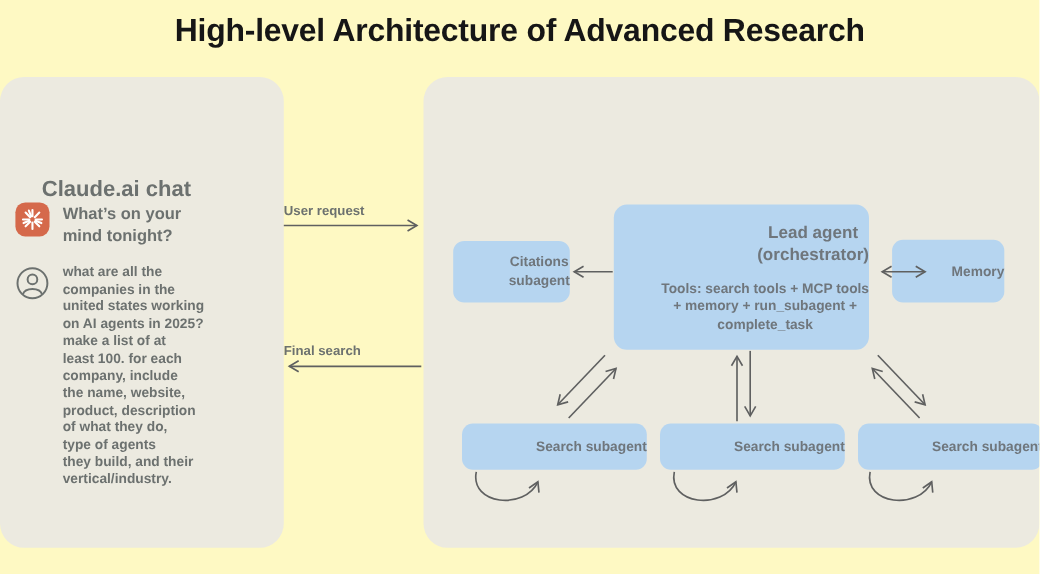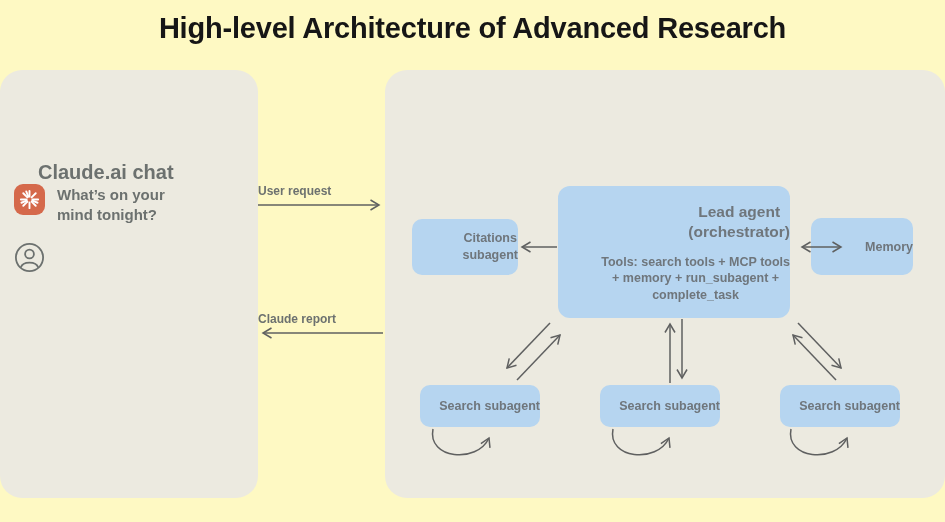--- a/index.html
+++ b/index.html
@@ -50,21 +50,21 @@
   .bluebox{
     position:absolute;border-radius:10px;background:var(--box_blue,#B6D5F0);
     display:flex;flex-direction:column;align-items:flex-end;justify-content:center;
     text-align:center;color:var(--box_text_gray,#6F767C);font-weight:700;
   }
   .box-citations{left:412px;top:219px;width:106px;height:56px;font-size:12.5px;line-height:1.35;white-space:pre-line;}
   .box-lead{left:558px;top:186px;width:232px;height:132px;border-radius:12px;}
   .lead-title{font-size:15.5px;line-height:1.28;white-space:pre-line;margin-top:2px;}
   .lead-tools{font-size:12.5px;line-height:1.34;white-space:pre-line;margin-top:12px;}
   .box-memory{left:811px;top:218px;width:102px;height:57px;font-size:12.5px;}
-  .box-search{top:385px;width:120px;height:42px;font-size:12.5px;}
+  .box-search{top:385px;width:168px;height:42px;font-size:12.5px;}
   .box-search-1{left:420px;}
   .box-search-2{left:600px;}
   .box-search-3{left:780px;}
 
   .arrow-layer{position:absolute;left:0;top:0;width:945px;height:522px;pointer-events:none;}
   .arrow-layer path,.arrow-layer line{
     stroke:var(--arrow_gray,#5F6060);stroke-width:1.5;fill:none;
   }
 </style>
 </head>
@@ -98,23 +98,36 @@
   <div class="assistant-prompt">What’s on your
 mind tonight?</div>
 
   <svg class="user-icon" viewBox="0 0 31 31">
     <g stroke="#6C716F" stroke-width="1.8" fill="none">
       <circle cx="15.5" cy="15.5" r="13.6"></circle>
       <circle cx="15.5" cy="12" r="4.4"></circle>
       <path d="M6.8,25.5 C8.8,19 22.2,19 24.2,25.5"></path>
     </g>
   </svg>
+  <div class="user-message">what are all the
+companies in the
+united states working
+on AI agents in 2025?
+make a list of at
+least 100. for each
+company, include
+the name, website,
+product, description
+of what they do,
+type of agents
+they build, and their
+vertical/industry.</div>
 
   <div class="flow-label label-user-request">User request</div>
-  <div class="flow-label label-final-report">Claude report</div>
+  <div class="flow-label label-final-report">Final search</div>
 
   <div class="panel panel-right"></div>
 
   <div class="bluebox box-citations">Citations
 subagent</div>
 
   <div class="bluebox box-lead">
     <div class="lead-title">Lead agent
 (orchestrator)</div>
     <div class="lead-tools">Tools: search tools + MCP tools

